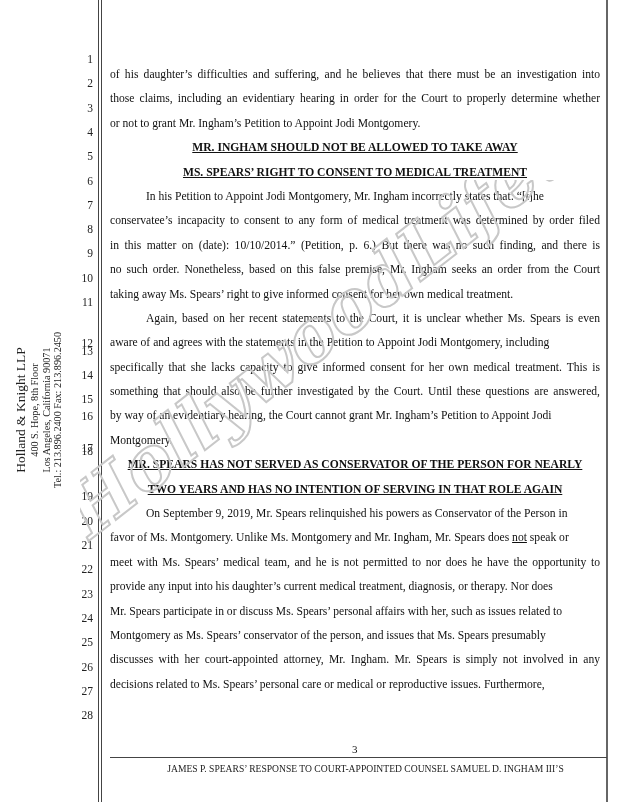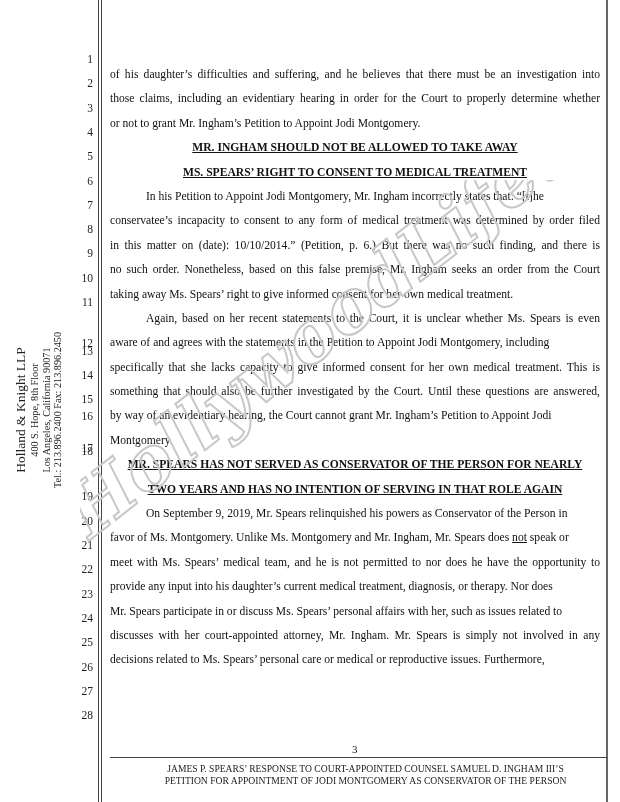--- a/index.html
+++ b/index.html
@@ -93,26 +93,26 @@
   <div class="line">Montgomery.</div>
 
   <div class="line heading">MR. SPEARS HAS NOT SERVED AS CONSERVATOR OF THE PERSON FOR NEARLY</div>
   <div class="line heading">TWO YEARS AND HAS NO INTENTION OF SERVING IN THAT ROLE AGAIN</div>
 
   <div class="line indent">On September 9, 2019, Mr. Spears relinquished his powers as Conservator of the Person in</div>
   <div class="line"><span>favor of Ms. Montgomery.  Unlike Ms. Montgomery and Mr. Ingham, Mr. Spears does </span><span class="u">not</span><span> speak or</span></div>
   <div class="line just">meet with Ms. Spears’ medical team, and he is not permitted to nor does he have the opportunity to</div>
   <div class="line">provide any input into his daughter’s current medical treatment, diagnosis, or therapy.  Nor does</div>
   <div class="line">Mr. Spears participate in or discuss Ms. Spears’ personal affairs with her, such as issues related to</div>
+  <div class="line">Montgomery as Ms. Spears’ conservator of the person, and issues that Ms. Spears presumably</div>
   <div class="line just">discusses with her court-appointed attorney, Mr. Ingham.  Mr. Spears is simply not involved in any</div>
   <div class="line">decisions related to Ms. Spears’ personal care or medical or reproductive issues.  Furthermore,</div>
 </div>
 
 <svg class="watermark" viewBox="0 0 520 380">
   <text x="10" y="360" font-size="72" fill="none" stroke="#c8c8c8" stroke-width="2" transform="rotate(-38 10 360)">HollywoodLife.com</text>
 </svg>
 
 <div class="footer-num">3</div>
 <div class="footer-rule"></div>
 <div class="footer-text">
   <div>JAMES P. SPEARS’ RESPONSE TO COURT-APPOINTED COUNSEL SAMUEL D. INGHAM III’S</div>
-  <div>PETITION FOR APPOINTMENT OF JODI MONTGOMERY AS CONSERVATOR OF THE PERSON</div>
 </div>
 
 </body></html>

